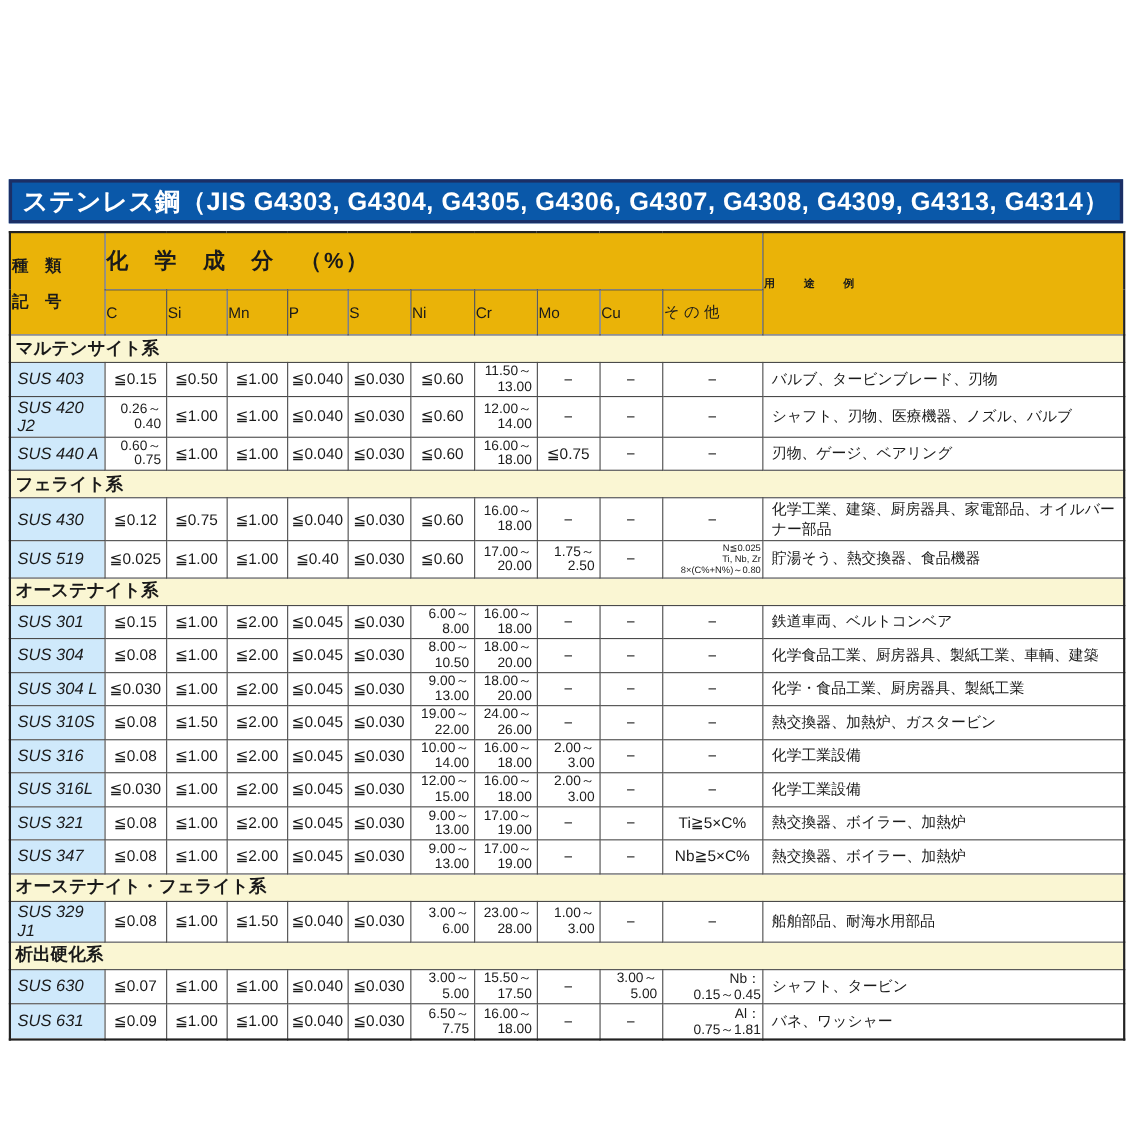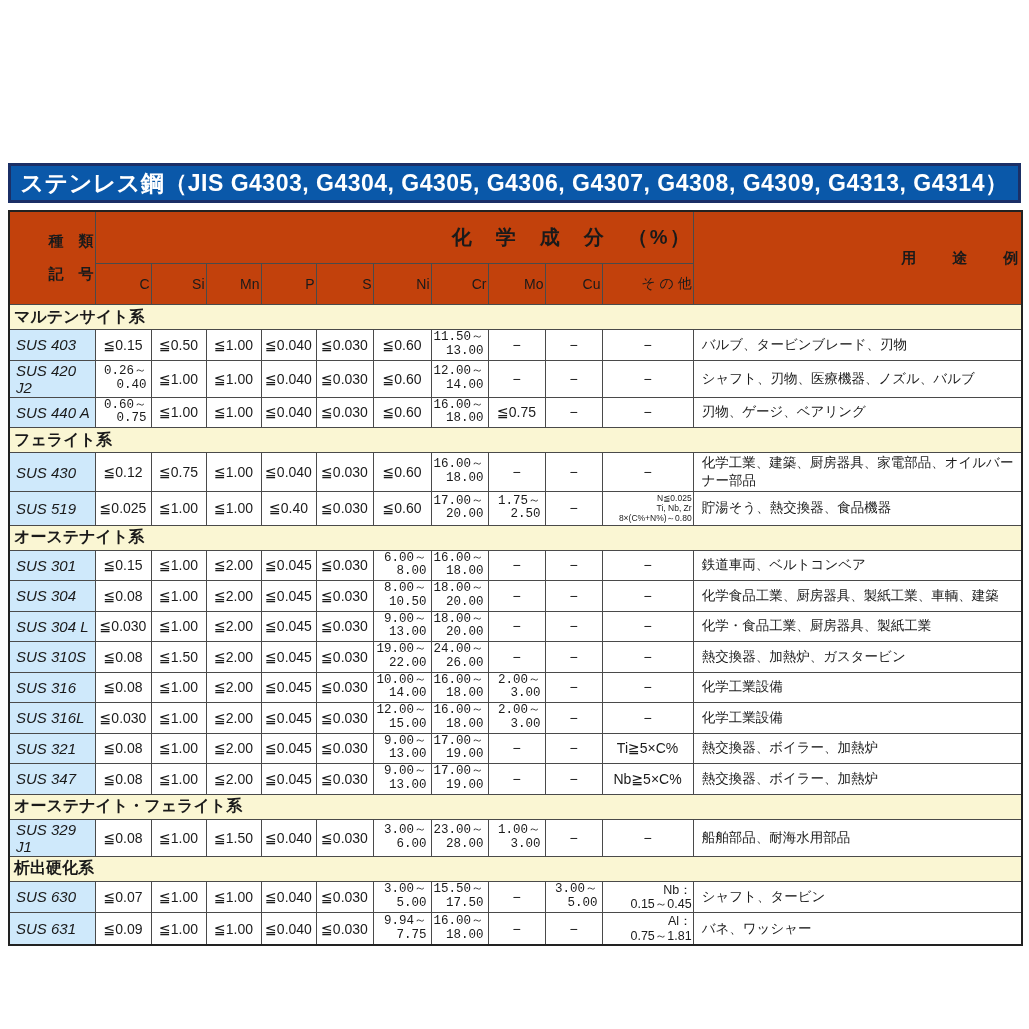--- a/index.html
+++ b/index.html
@@ -31,25 +31,25 @@
     border:2px solid #222222;
   }
   table.steel th, table.steel td{
     box-sizing:border-box;
     border:1px solid #4a4a4a;
     white-space:pre-line;
     overflow:hidden;
   }
 
   
-  thead th{background:#c2410c;font-weight:bold;text-align:right;vertical-align:middle;}
+  thead th{background:#eab308;font-weight:bold;text-align:left;vertical-align:middle;}
   th.h-grade{height:61px;font-size:15px;}
   th.h-grade .hg{display:flex;flex-direction:column;justify-content:space-between;height:52px;padding:2px 0;}
   th.h-chem{height:34px;font-size:20px;letter-spacing:2px;}
-  th.h-usage{font-size:15px;letter-spacing:2px;}
+  th.h-usage{font-size:10px;letter-spacing:2px;}
   th.h-el{height:27px;font-size:14px;font-weight:normal;}
 
   
   tr.section-row td{
     background:#faf6d3;
     font-weight:bold;
     font-size:16px;
     height:25px;
     text-align:left;
     padding:1px 4px;
@@ -71,21 +71,20 @@
     text-align:left;
     padding-left:8px;
     font-size:13.5px;
     white-space:nowrap;
   }
   td.range{
     font-size:12.5px;
     line-height:1.1;
     text-align:right;
     padding-right:4px;
-    font-family:Liberation Mono, monospace;
   }
   td.other-multi{
     font-size:12.5px;
     line-height:1.15;
     text-align:right;
     padding-left:5px;
   }
   td.tiny{
     font-size:8.5px;
     line-height:1.2;
@@ -401,21 +400,21 @@
 0.15～0.45</td>
           <td class="c-usage">シャフト、タービン</td>
         </tr>
         <tr>
           <td class="c-grade">SUS 631</td>
           <td class="c-c">≦0.09</td>
           <td class="c-si">≦1.00</td>
           <td class="c-mn">≦1.00</td>
           <td class="c-p">≦0.040</td>
           <td class="c-s">≦0.030</td>
-          <td class="c-ni range">9.94～
+          <td class="c-ni range">6.50～
 7.75</td>
           <td class="c-cr range">16.00～
 18.00</td>
           <td class="c-mo">−</td>
           <td class="c-cu">−</td>
           <td class="c-other other-multi">Al：
 0.75～1.81</td>
           <td class="c-usage">バネ、ワッシャー</td>
         </tr>
       </tbody>

